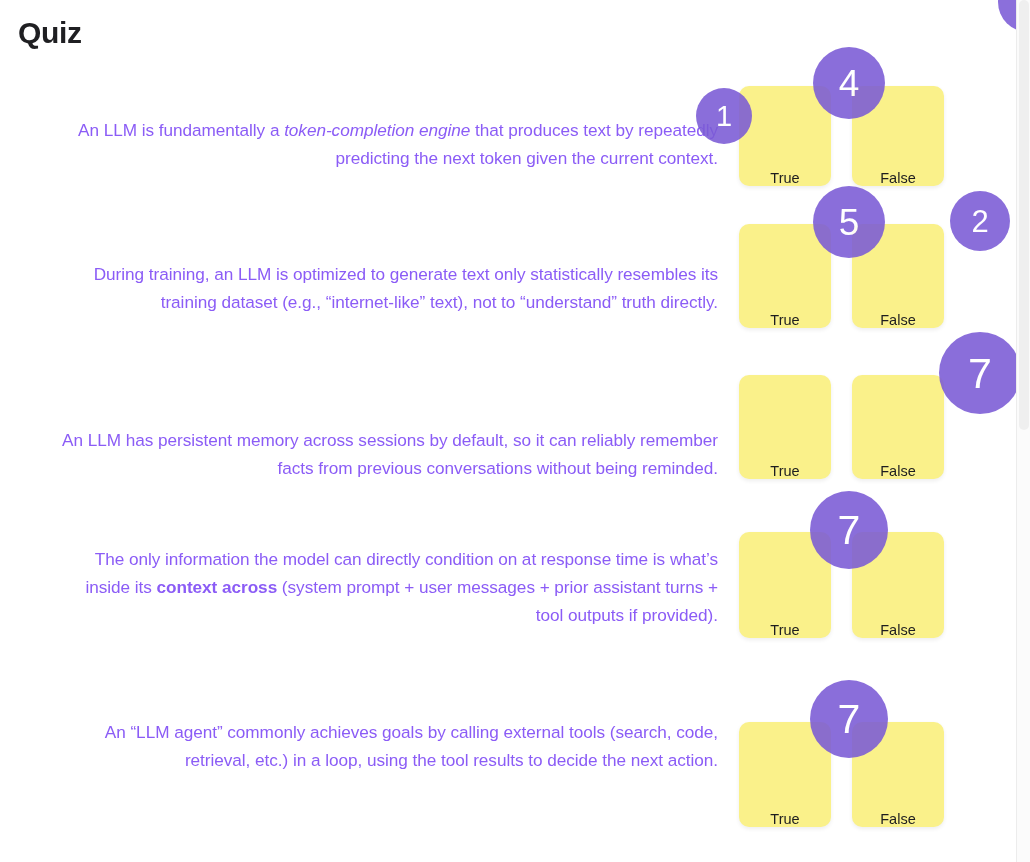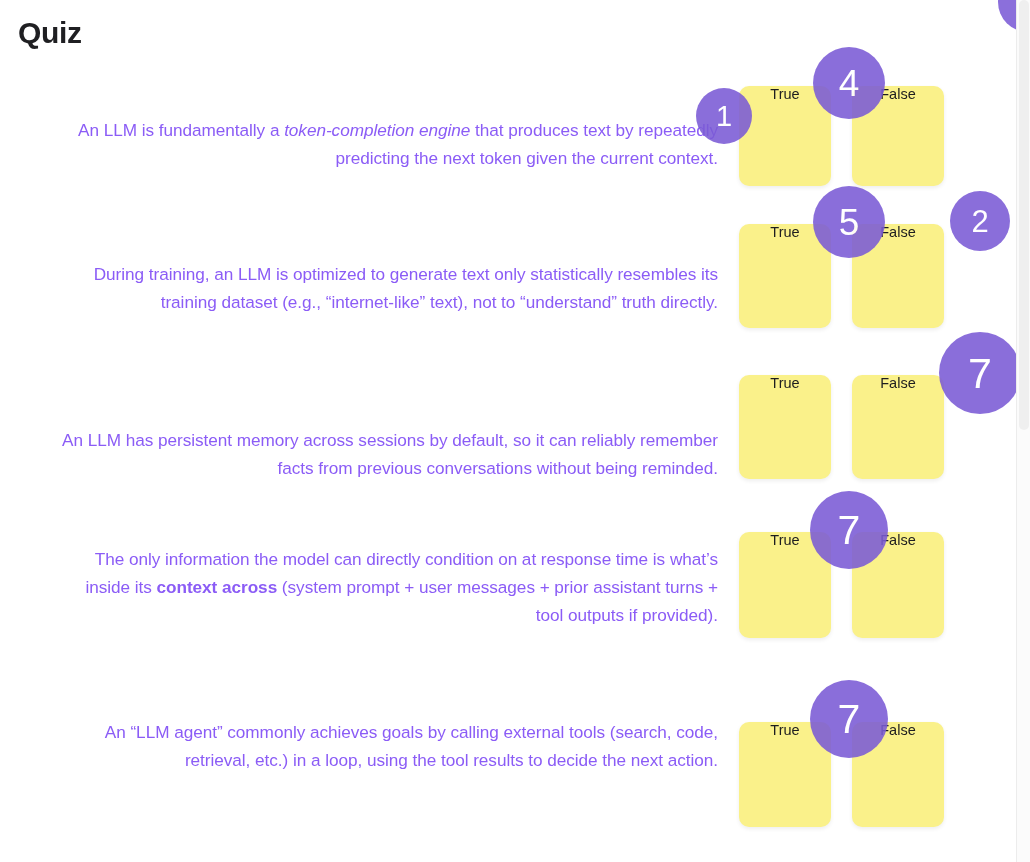--- a/index.html
+++ b/index.html
@@ -72,21 +72,21 @@
     display: flex;
     gap: 21px;
   }
 
   .choice-card {
     width: 92px;
     border-radius: 10px;
     background: #faf18a;
     box-shadow: 0 2px 4px rgba(0,0,0,0.07);
     display: flex;
-    align-items: flex-start;
+    align-items: flex-end;
     justify-content: center;
     font-size: 14.5px;
     color: #1d1d1f;
   }
 
   
   .badge {
     position: absolute;
     border-radius: 50%;
     background: #7b5bd6;

